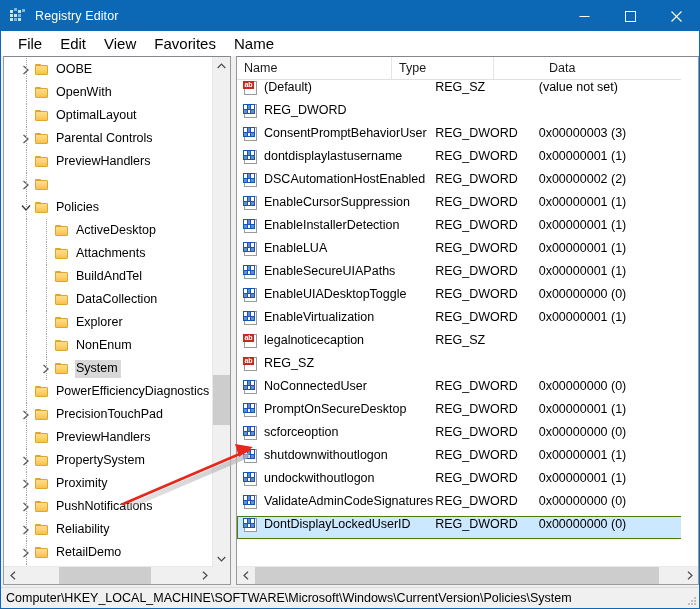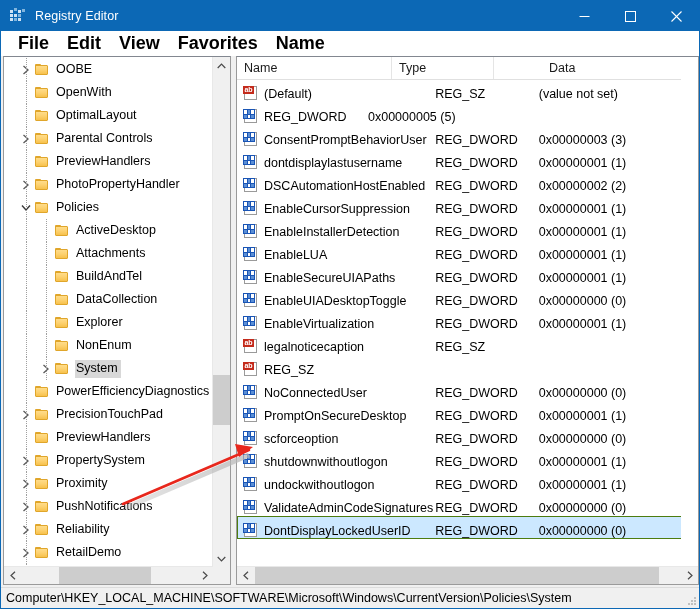--- a/index.html
+++ b/index.html
@@ -75,24 +75,23 @@
     top: 30px; left: 0; right: 0;
     height: 25px;
     background: #ffffff;
     display: flex;
     align-items: center;
     padding-left: 8px;
     box-sizing: border-box;
   }
   .menu-item {
     padding: 3px 9px;
-    font-size: 18px;
+    font-size: 15px;
     color: #000;
     white-space: nowrap;
-    font-weight: bold;
   }
 
   
   .client {
     position: absolute;
     top: 55px; left: 0;
     width: 700px;
     height: 531px;
     background: #f0f0f0;
   }
@@ -279,21 +278,21 @@
   .list-body {
     position: absolute;
     top: 22px; left: 0;
     width: 461px;
     height: 488px;
     overflow: hidden;
   }
   .list-row {
     height: 23px;
     display: flex;
-    align-items: flex-end;
+    align-items: flex-start;
     white-space: nowrap;
     box-sizing: border-box;
     border: 1px solid transparent;
   }
   .list-row.selected {
     background: #cce8ff;
     border: 1px solid #4d7c0f;
   }
   .val-icon {
     width: 16px; height: 16px;
@@ -540,21 +539,20 @@
                 <svg width="8" height="10" viewBox="0 0 8 10">
                   <path d="M1.5 1 L6 5 L1.5 9" fill="none" stroke="#5a5a5a" stroke-width="1.3"></path>
                 </svg>
               </span>
               <span style="display: inline-flex; align-items: center;">
                 <span class="folder">
                   <span class="tab"></span>
                   <span class="body"></span>
                 </span>
               </span>
-              <span class="tree-label">PhotoPropertyHandler</span>
             </div>
             <div class="tree-row">
               <span class="tree-guide" style="left: 22px;"></span>
               <span style="width: 14px; flex: 0 0 auto;"></span>
               <span class="twisty">
                 <svg width="10" height="8" viewBox="0 0 10 8">
                   <path d="M1 1.5 L5 6 L9 1.5" fill="none" stroke="#3a3a3a" stroke-width="1.4"></path>
                 </svg>
               </span>
               <span style="display: inline-flex; align-items: center;">
@@ -847,21 +845,20 @@
                   <i></i>
                   <i class="off"></i>
                   <i></i>
                   <i class="off"></i>
                   <i></i>
                   <i class="off"></i>
                 </span>
               </span>
             </span>
             <span class="cell type">REG_DWORD</span>
-            <span class="cell data">0x00000005 (5)</span>
           </div>
           <div class="list-row">
             <span style="display: inline-flex; align-items: center;">
               <span class="val-icon dword">
                 <span class="page"></span>
                 <span class="bits">
                   <i></i>
                   <i class="off"></i>
                   <i></i>
                   <i class="off"></i>

